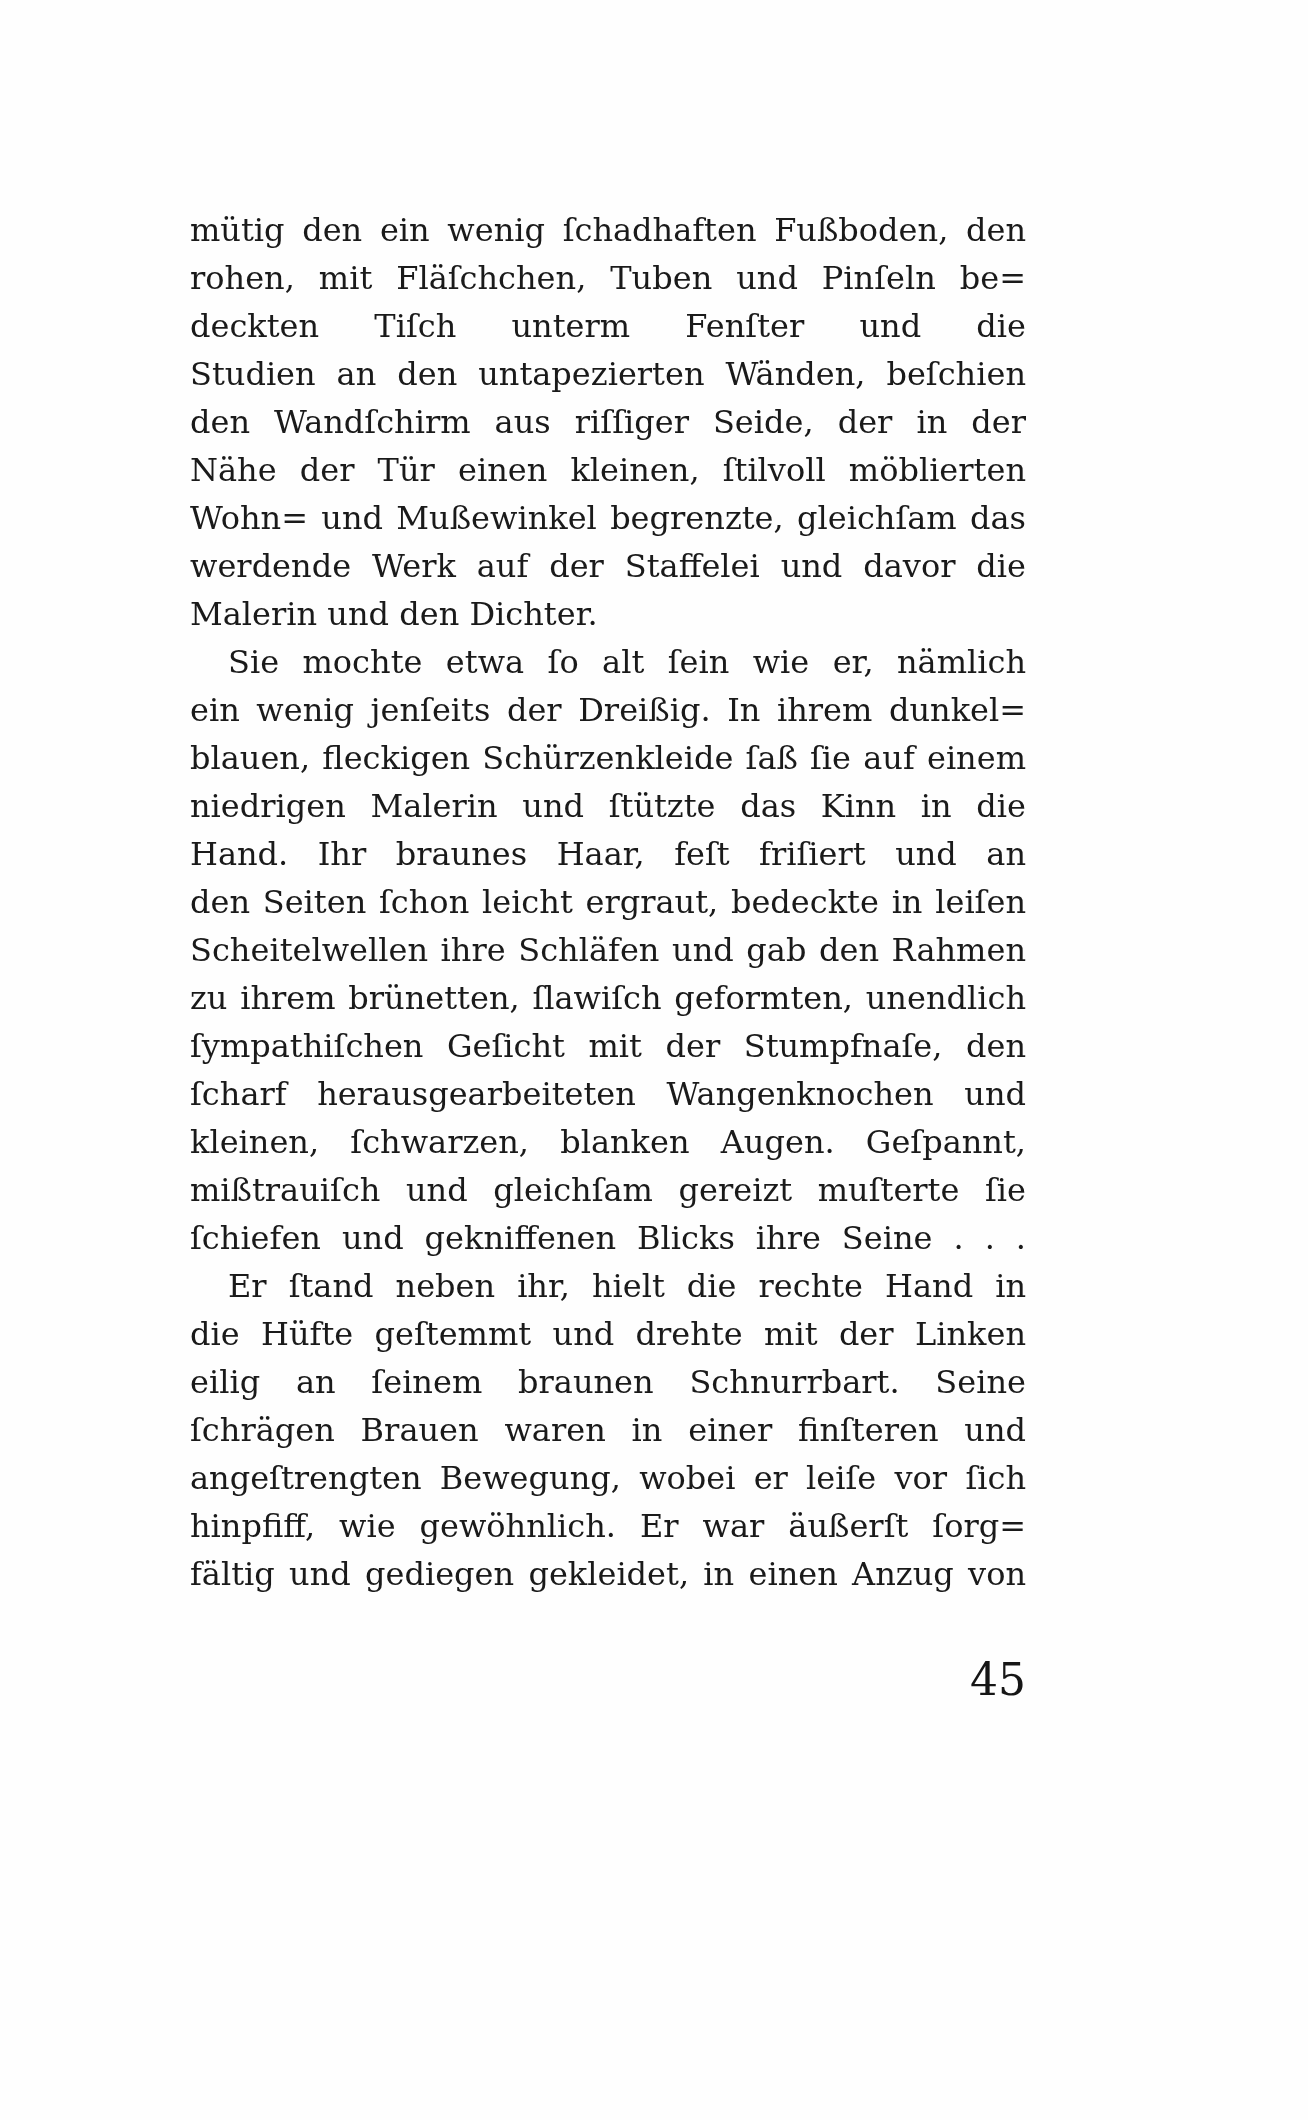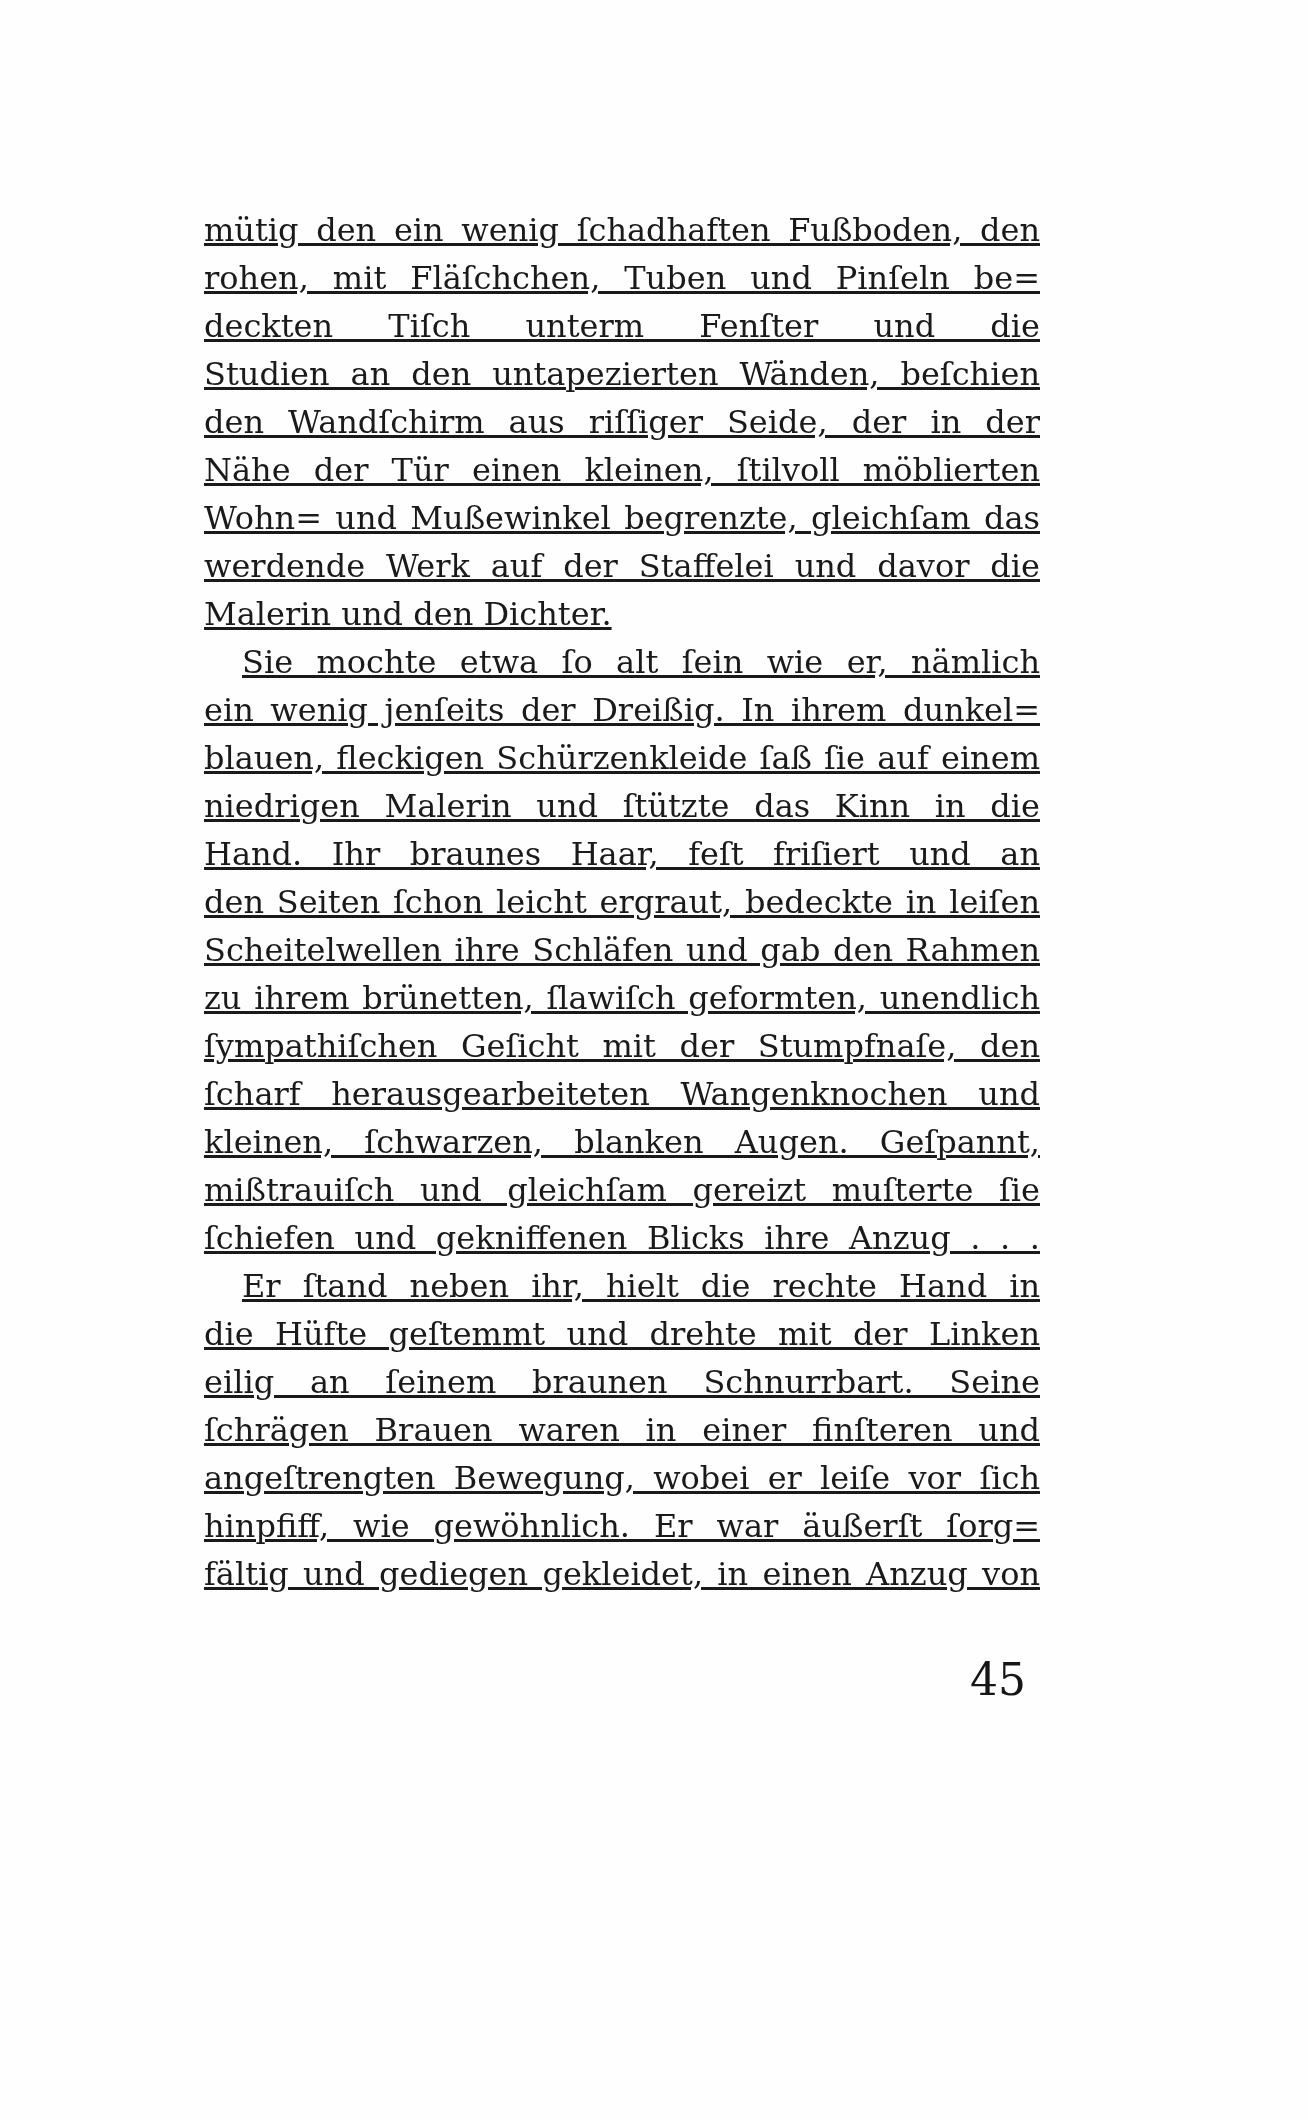--- a/index.html
+++ b/index.html
@@ -11,24 +11,23 @@
     position: relative;
     width: 1308px;
     height: 2120px;
     background: #fefefe;
     color: #1a1a1a;
     font-family: "DejaVu Serif", "Liberation Serif", serif;
     overflow: hidden;
   }
   .text-block {
     position: absolute;
-    left: 204px;
+    left: 190px;
     top: 206px;
     width: 836px;
-    text-decoration: underline;
   }
   .line {
     height: 48px;
     line-height: 48px;
     font-size: 32px;
     text-align: justify;
     text-align-last: justify;
     overflow: hidden;
   }
   
@@ -70,21 +69,21 @@
     <div class="line">blauen, fleckigen Schürzenkleide ſaß ſie auf einem</div>
     <div class="line">niedrigen Malerin und ſtützte das Kinn in die</div>
     <div class="line">Hand. Ihr braunes Haar, feſt friſiert und an</div>
     <div class="line">den Seiten ſchon leicht ergraut, bedeckte in leiſen</div>
     <div class="line">Scheitelwellen ihre Schläfen und gab den Rahmen</div>
     <div class="line">zu ihrem brünetten, ſlawiſch geformten, unendlich</div>
     <div class="line">ſympathiſchen Geſicht mit der Stumpfnaſe, den</div>
     <div class="line">ſcharf herausgearbeiteten Wangenknochen und den</div>
     <div class="line">kleinen, ſchwarzen, blanken Augen. Geſpannt,</div>
     <div class="line">mißtrauiſch und gleichſam gereizt muſterte ſie</div>
-    <div class="line">ſchiefen und gekniffenen Blicks ihre Anzug . . .</div>
+    <div class="line">ſchiefen und gekniffenen Blicks ihre Seine . . .</div>
     <div class="line indent">Er ſtand neben ihr, hielt die rechte Hand in</div>
     <div class="line">die Hüfte geſtemmt und drehte mit der Linken</div>
     <div class="line">eilig an ſeinem braunen Schnurrbart. Seine</div>
     <div class="line">ſchrägen Brauen waren in einer finſteren und</div>
     <div class="line">angeſtrengten Bewegung, wobei er leiſe vor ſich</div>
     <div class="line">hinpfiff, wie gewöhnlich. Er war äußerſt ſorg=</div>
     <div class="line">fältig und gediegen gekleidet, in einen Anzug von</div>
   </div>
   <div class="page-number">45</div>
 </div>

